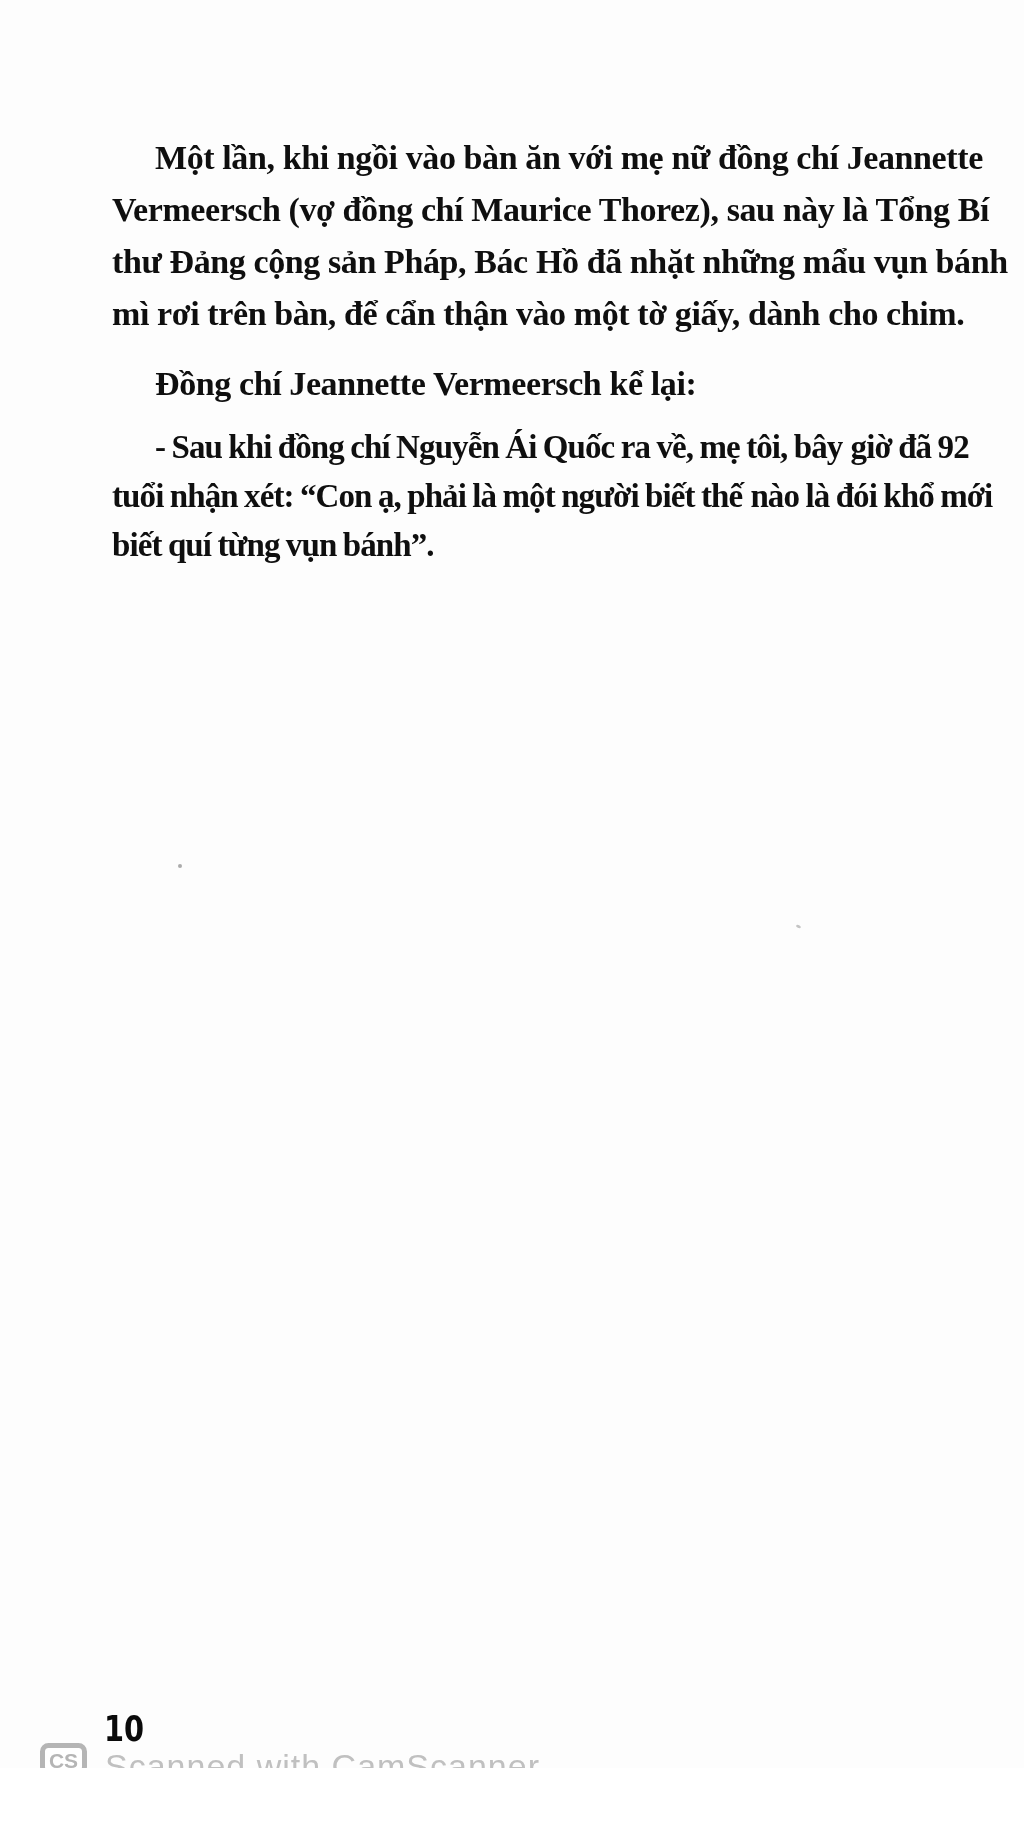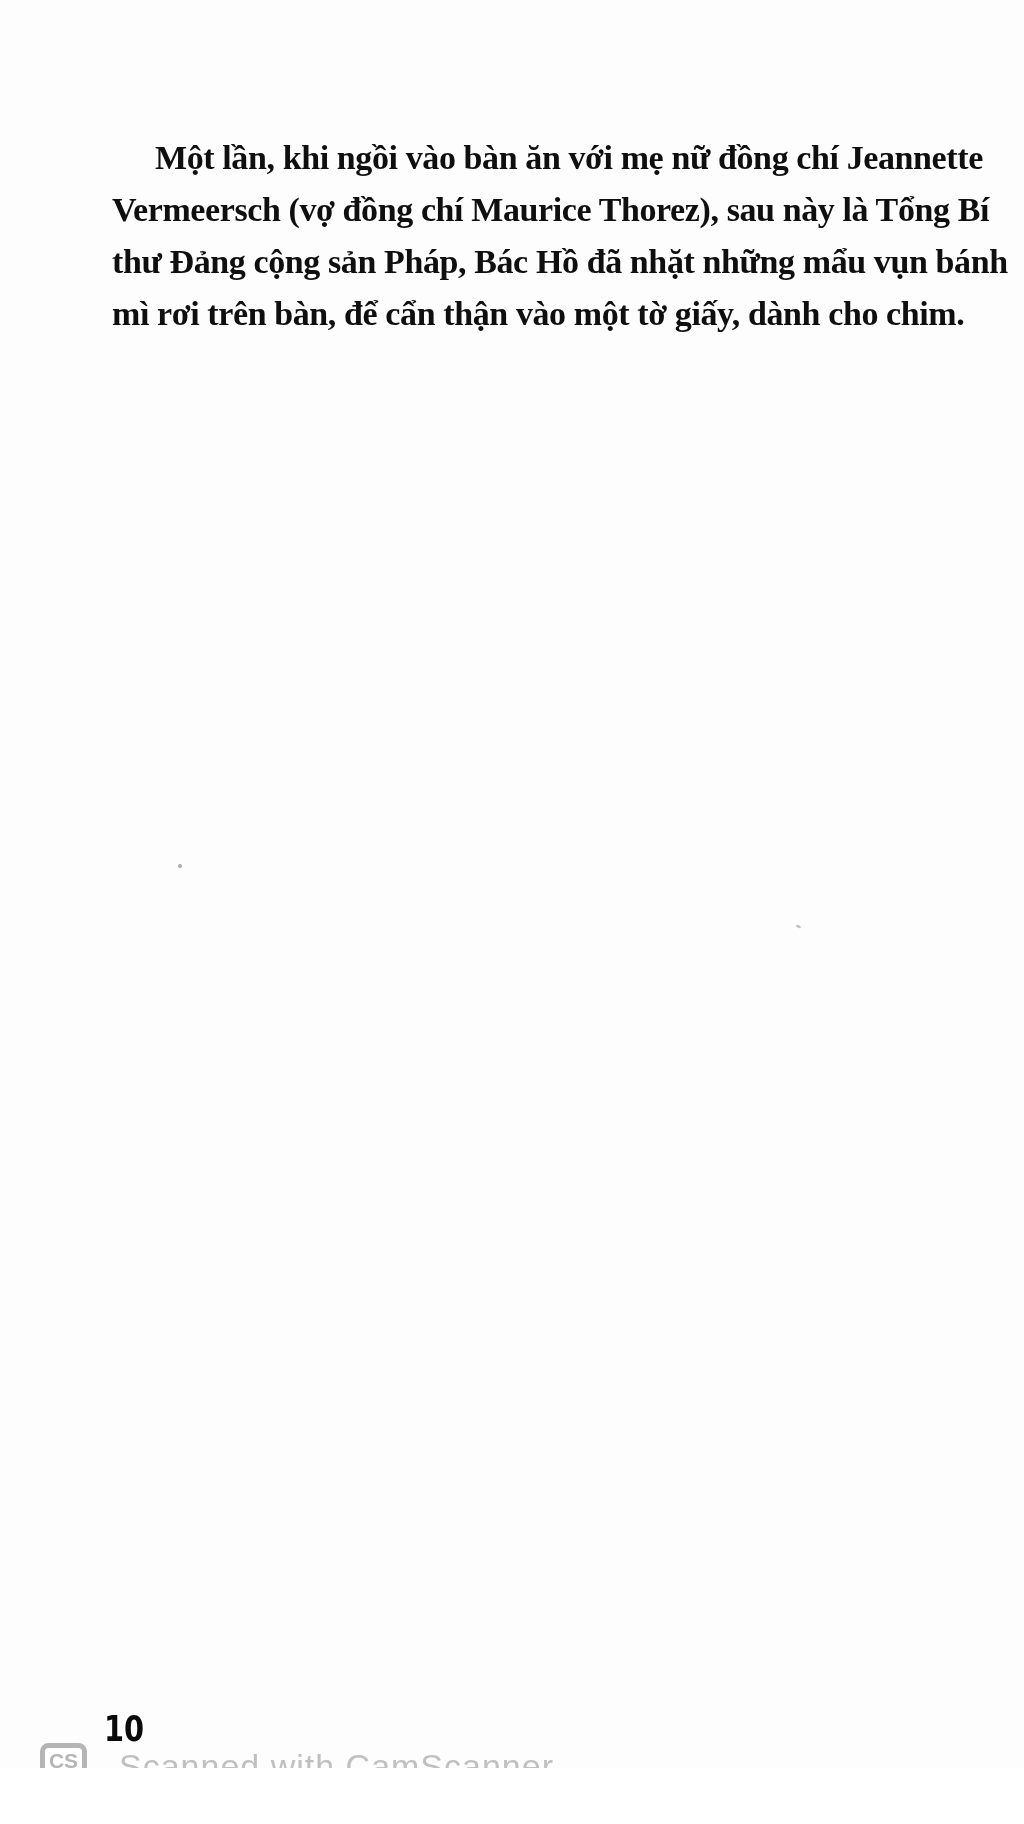--- a/index.html
+++ b/index.html
@@ -75,21 +75,21 @@
   .watermark {
     position: absolute;
     left: 40px;
     top: 1743px;
     display: flex;
     align-items: flex-start;
     gap: 8px;
   }
   .cs-logo { display: block; }
   .wm-label {
-    margin-left: 24px;
+    margin-left: 10px;
     margin-top: 3px;
     font-family: "Liberation Sans", "DejaVu Sans", sans-serif;
     font-weight: 400;
     font-size: 34px;
     line-height: 40px;
     letter-spacing: 1px;
     color: #c0c0c0;
   }
 </style>
 </head>
@@ -100,21 +100,29 @@
   <main class="textblock">
 
     <p class="para para-1">
       <span class="line jl ind">Một lần, khi ngồi vào bàn ăn với mẹ nữ đồng chí</span>
       <span class="line jl">Jeannette Vermeersch (vợ đồng chí Maurice Thorez),</span>
       <span class="line jl">sau này là Tổng Bí thư Đảng cộng sản Pháp, Bác Hồ đã</span>
       <span class="line jl">nhặt những mẩu vụn bánh mì rơi trên bàn, để cẩn thận</span>
       <span class="line">vào một tờ giấy, dành cho chim.</span>
     </p>
 
+    <p class="para para-2">
+      <span class="line ind">Đồng chí Jeannette Vermeersch kể lại:</span>
+    </p>
 
+    <p class="para para-3">
+      <span class="line jl ind">- Sau khi đồng chí Nguyễn Ái Quốc ra về, mẹ tôi, bây</span>
+      <span class="line jl">giờ đã 92 tuổi nhận xét: “Con ạ, phải là một người biết thế</span>
+      <span class="line">nào là đói khổ mới biết quí từng vụn bánh”.</span>
+    </p>
 
   </main>
 
   <span class="speck speck-1"></span>
   <span class="speck speck-2"></span>
 
   <div class="pagenum">10</div>
 
   <footer class="watermark">
     <svg class="cs-logo" width="47" height="41" viewBox="0 0 47 41" xmlns="http://www.w3.org/2000/svg">

